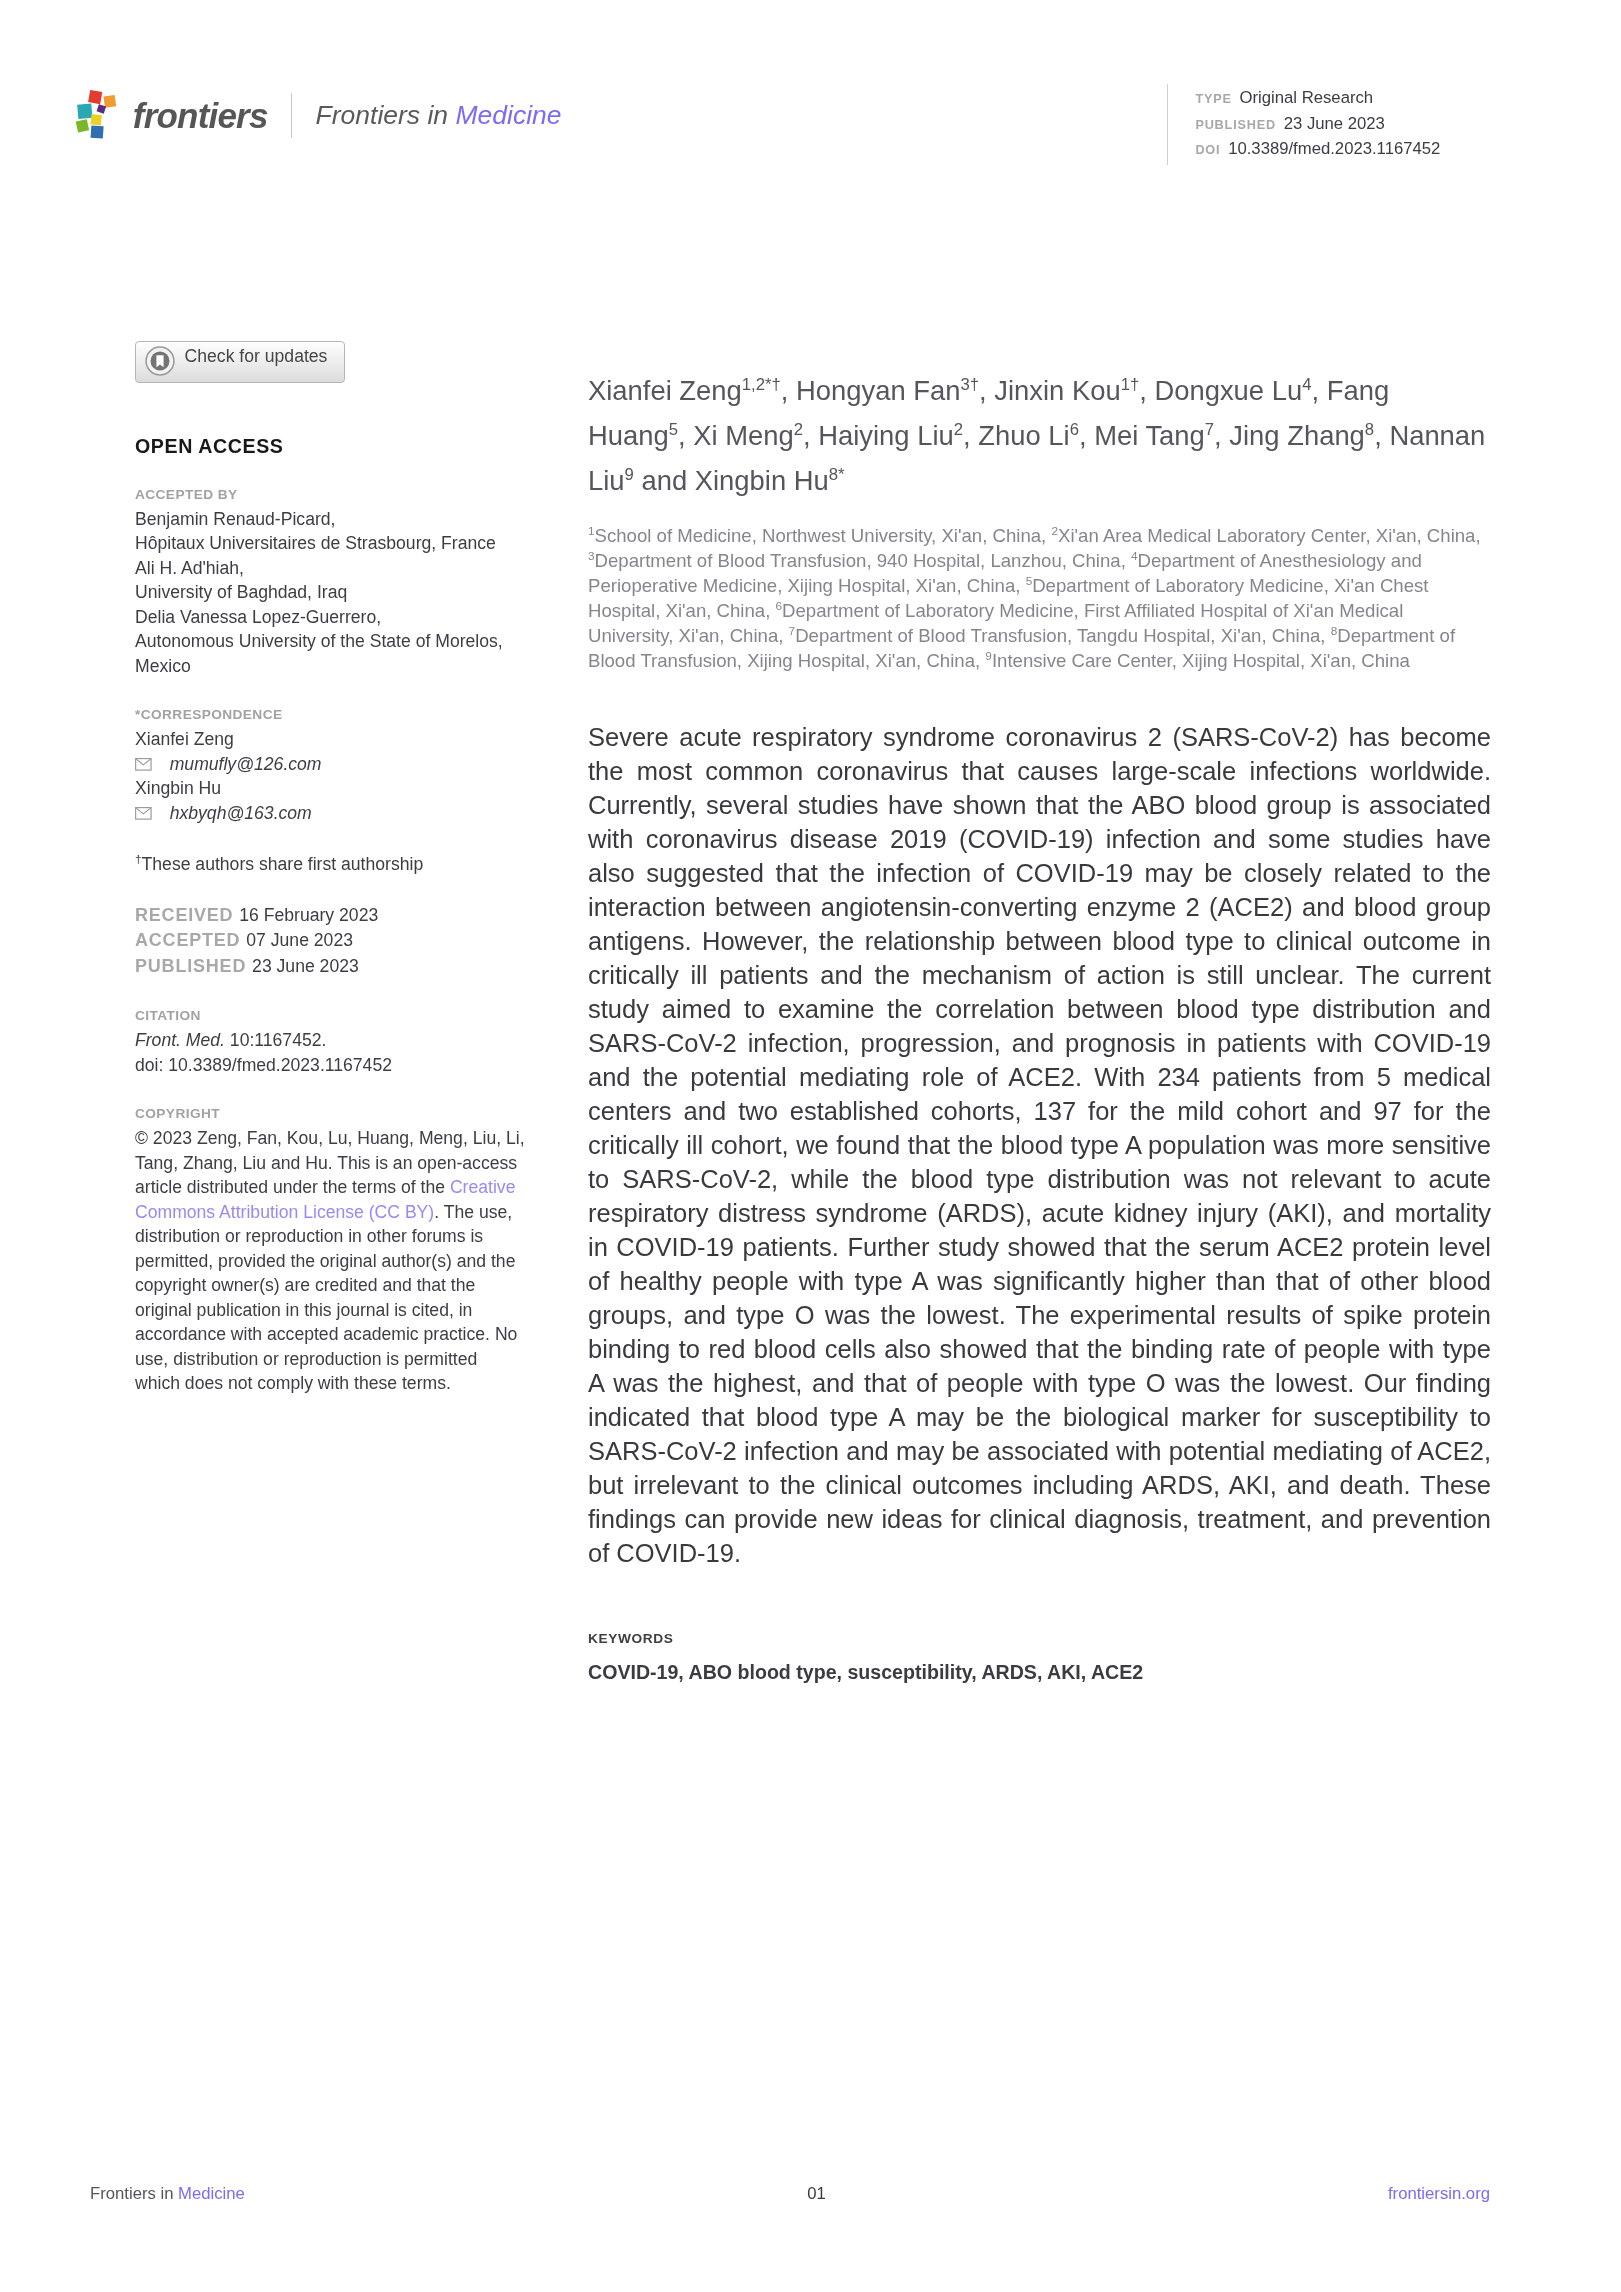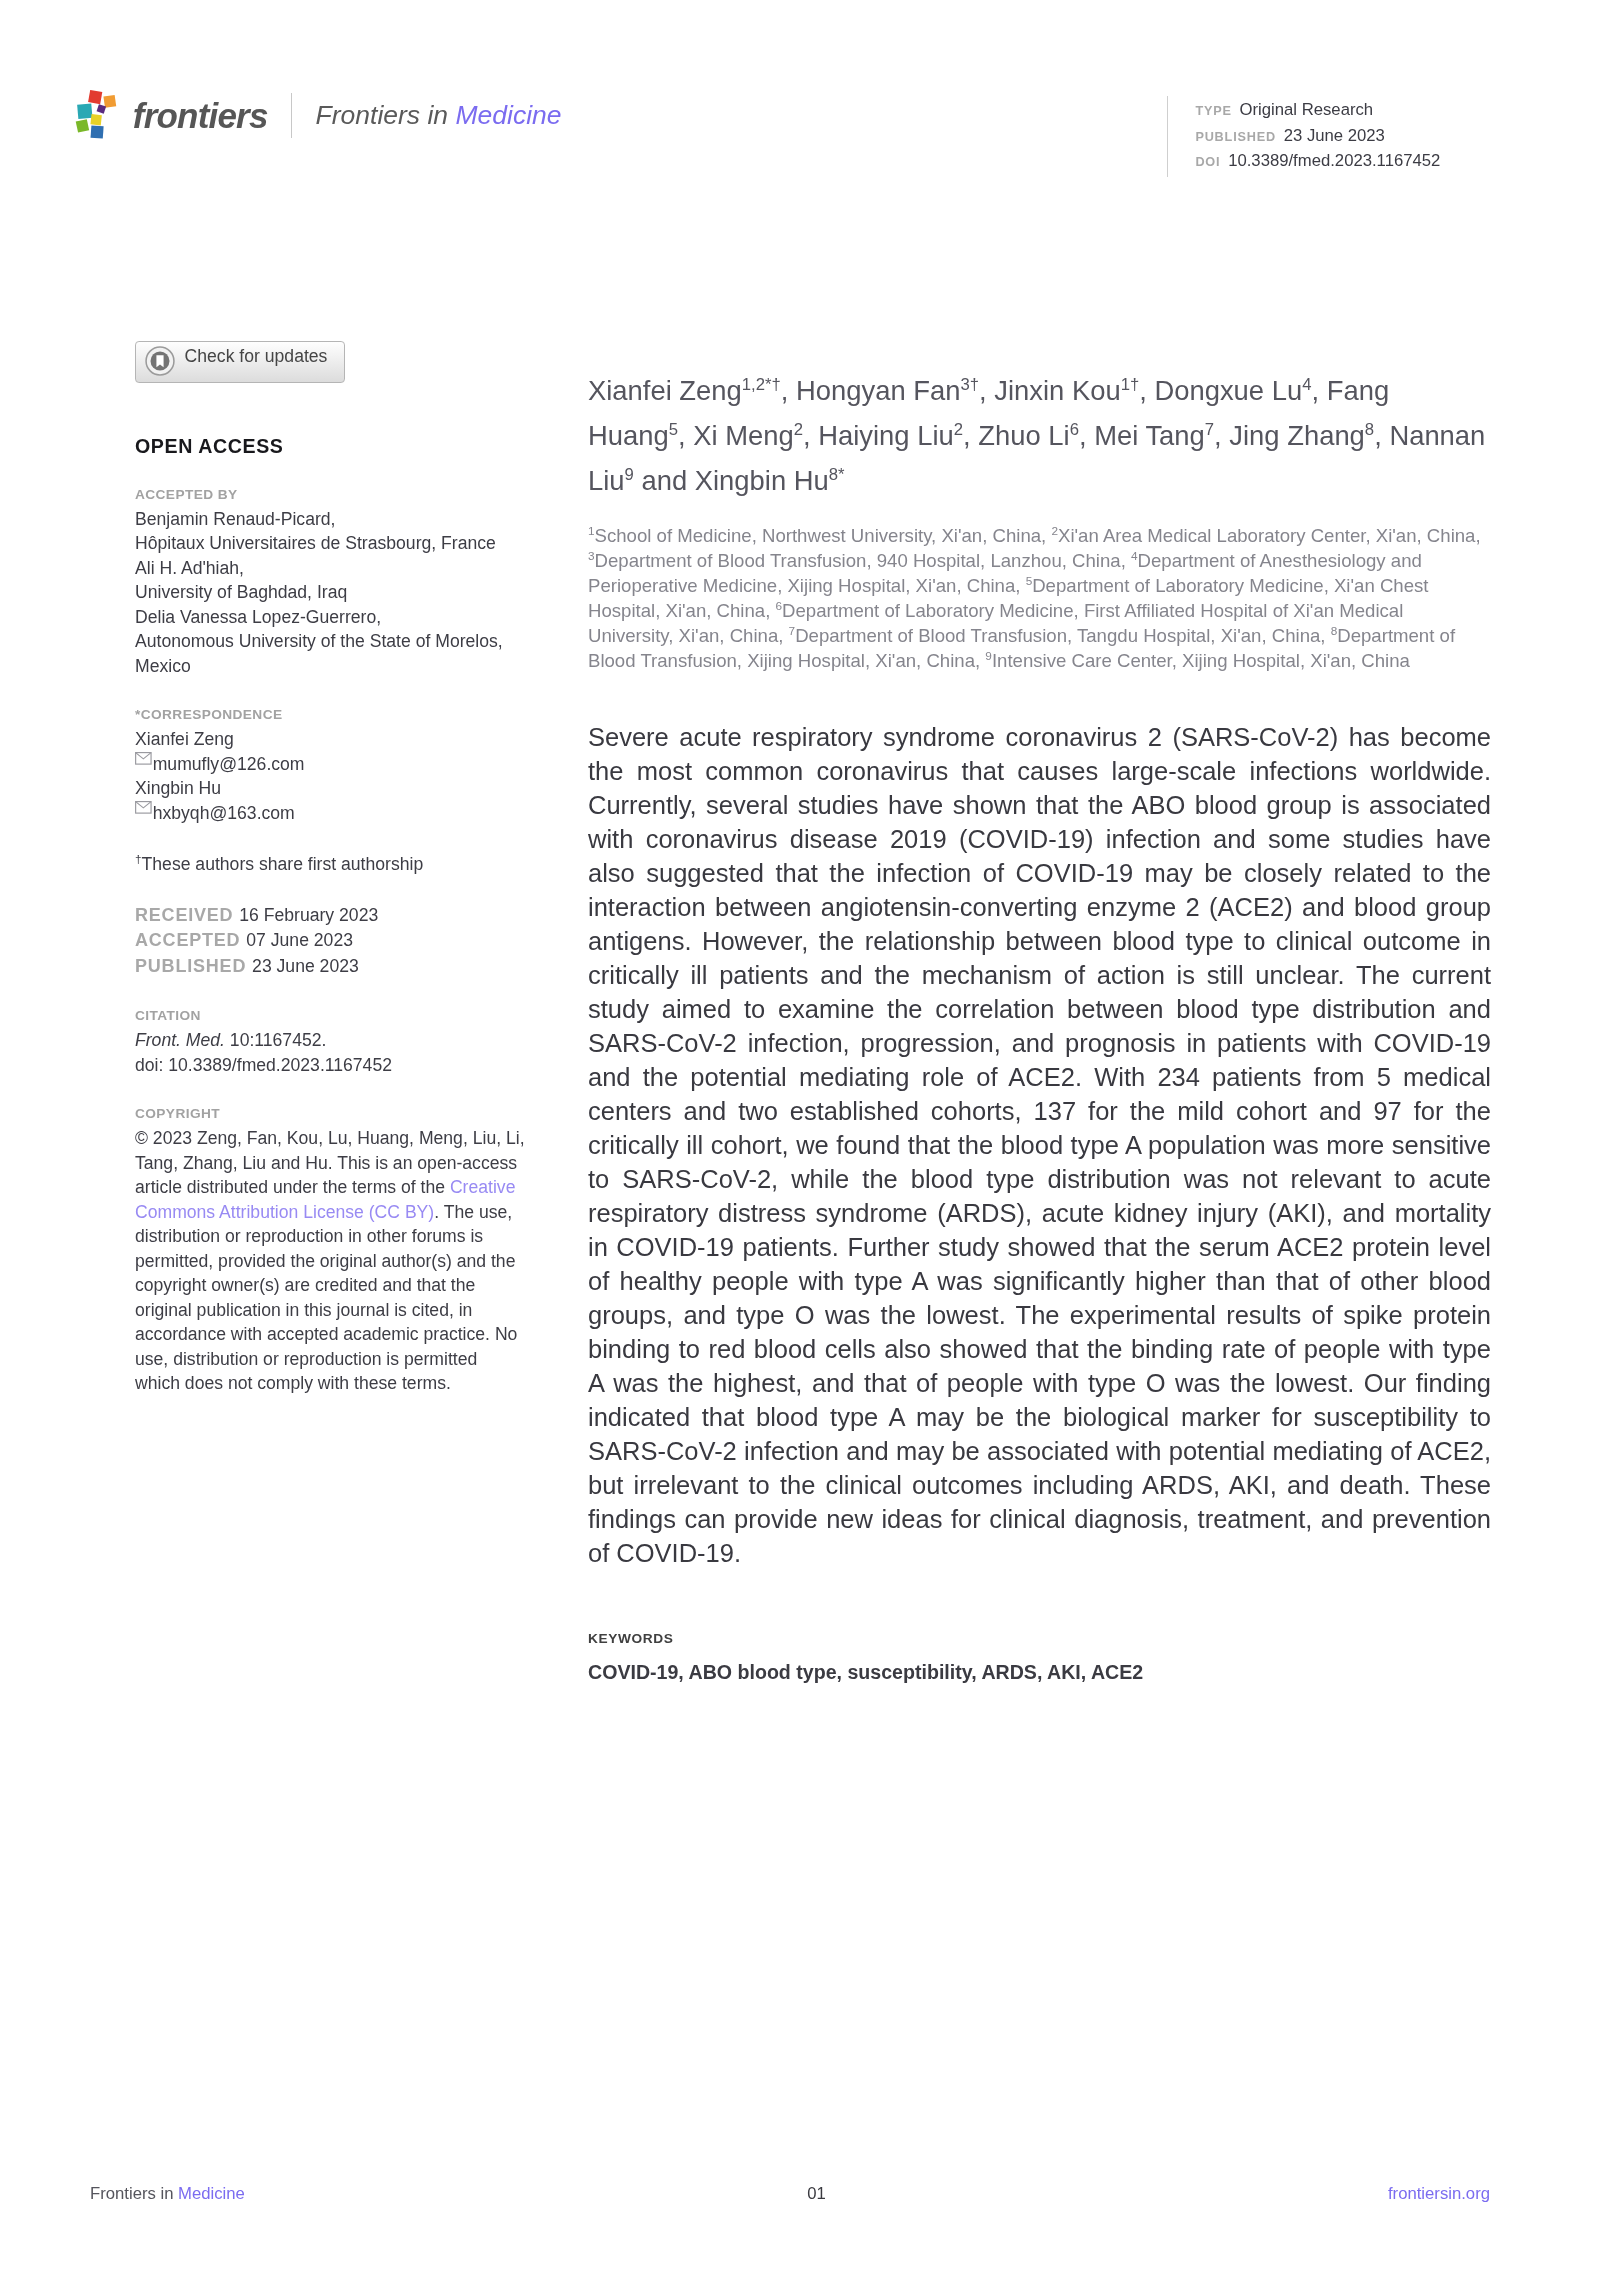--- a/index.html
+++ b/index.html
@@ -14,41 +14,41 @@
   }
 
   
   .brand { position: absolute; left: 73px; top: 90px; display: flex; align-items: center; font-style: italic; }
   .brand-logo { width: 51px; height: 51px; }
   .brand-word { font-size: 35px; font-weight: 700; color: #565656; letter-spacing: -0.8px; margin-left: 8.8px; }
   .brand-sep { width: 1px; height: 45px; background: #c8c8c8; margin: 0 23.5px; }
   .brand-journal { font-size: 26.5px; color: #5a5a5a; }
   .accent { color: var(--accent_purple); }
 
-  .pub-meta { position: absolute; left: 1167px; top: 96px; padding: 2px 0 2px 27.4px; border-left: 1px solid #cfcfcf; }
+  .pub-meta { position: absolute; left: 1167px; top: 84px; padding: 2px 0 2px 27.4px; border-left: 1px solid #cfcfcf; }
   .kv-row { line-height: 23.5px; white-space: nowrap; }
   .kv-label { font-size: 12.7px; font-weight: 700; color: #a8a8a8; letter-spacing: 0.8px; margin-right: 7.8px; }
   .kv-value { font-size: 16.7px; color: #3c3c44; }
 
   
   .sidebar { position: absolute; left: 135px; top: 341px; width: 390px; }
   .check-btn {
     display: inline-flex; align-items: flex-start;
     padding: 3.9px 16.7px 3.9px 8.8px; height: 42px;
     border: 1px solid #b5b5b5; border-radius: 3.9px;
     background: linear-gradient(#fefefe, #dcdcdc);
     cursor: pointer;
   }
   .check-btn svg { margin-right: 9.8px; }
   .check-btn .check-label { font-size: 17.6px; color: #454545; }
   .open-access { margin-top: 52px; font-size: 19.6px; font-weight: 700; letter-spacing: 0.6px; color: #18181c; }
   .side-section { margin-top: 26.5px; }
   .side-label { font-size: 13.7px; font-weight: 700; color: #a2a2a2; letter-spacing: 0.4px; line-height: 19.6px; margin-bottom: 2.9px; }
   .side-line, .side-text { font-size: 17.6px; color: #3d3d45; line-height: 24.5px; }
-  .email-row { display: flex; align-items: flex-start; gap: 1px; }
+  .email-row { display: flex; align-items: center; gap: 18px; font-style: italic; }
   .dates .kv-row { line-height: 24.5px; }
   .dates .kv-label { font-size: 18px; margin-right: 5.9px; }
   .dates .kv-value { font-size: 17.6px; color: #3d3d45; }
   .ital { font-style: italic; }
   .cc-link { color: var(--link_purple); text-decoration: none; cursor: pointer; }
   sup { line-height: 0; }
   .note sup { font-size: 11.8px; }
 
   
   .main { position: absolute; left: 588px; top: 335px; width: 903px; }

